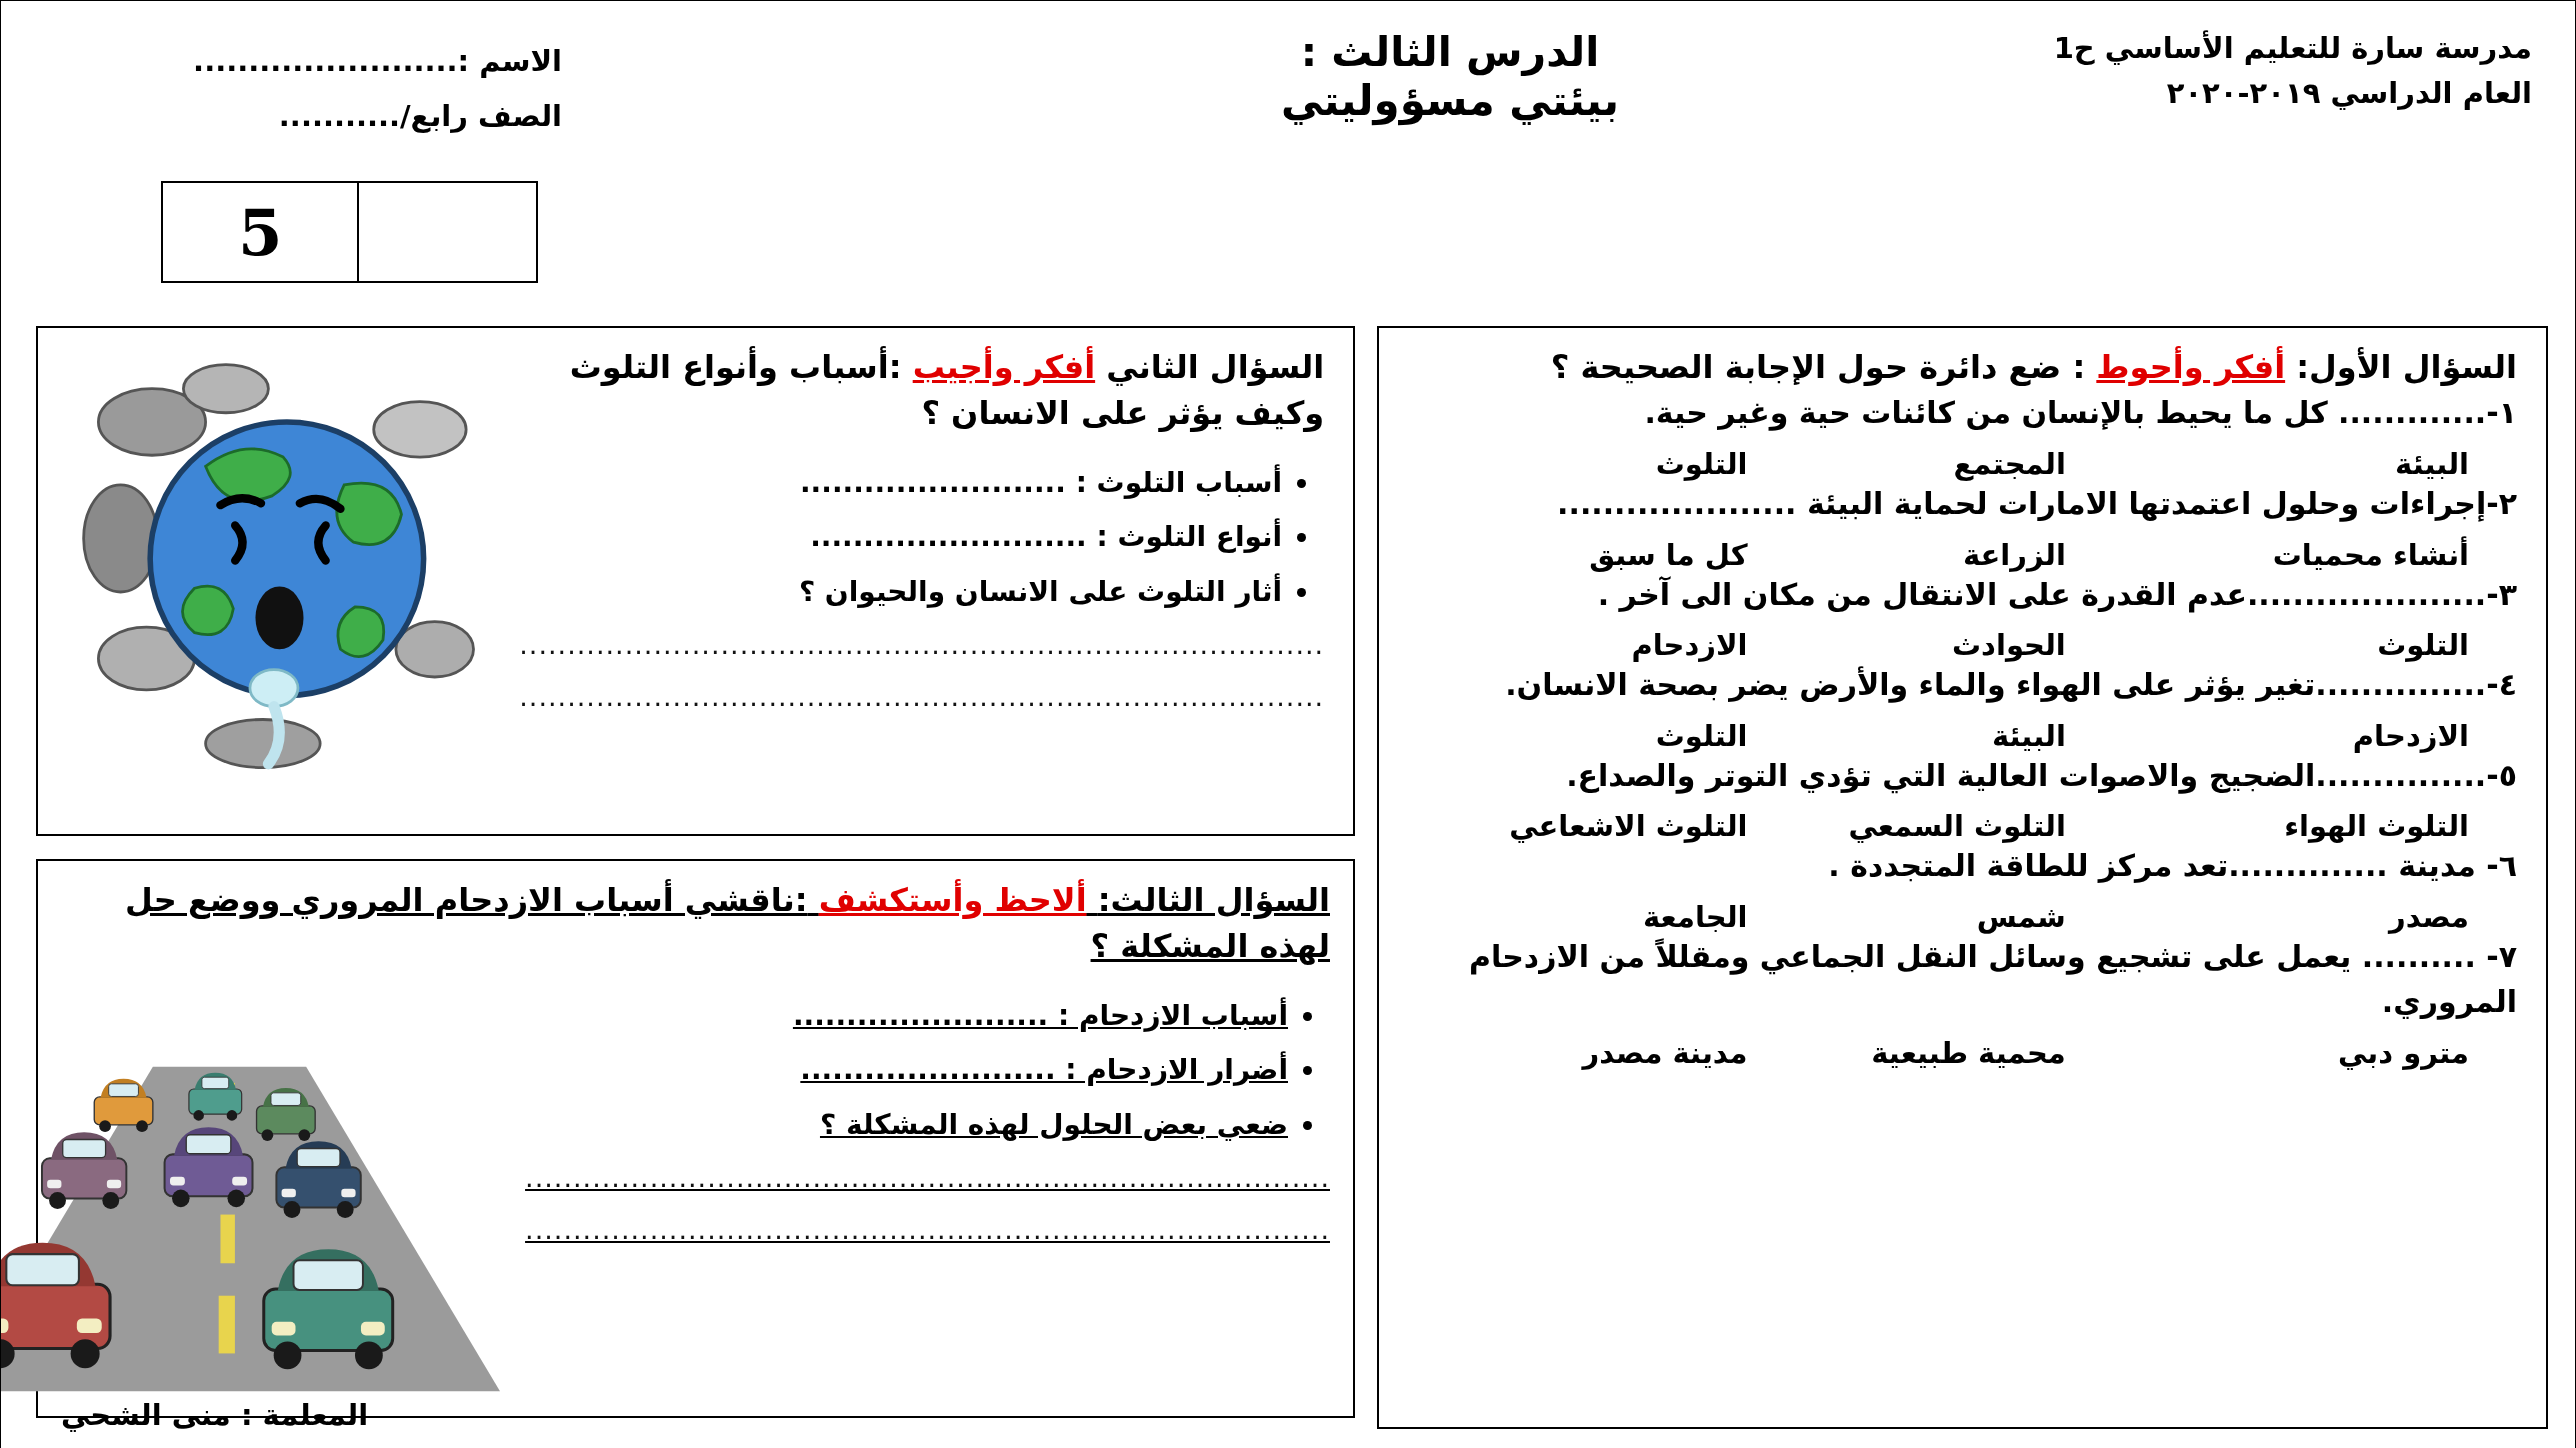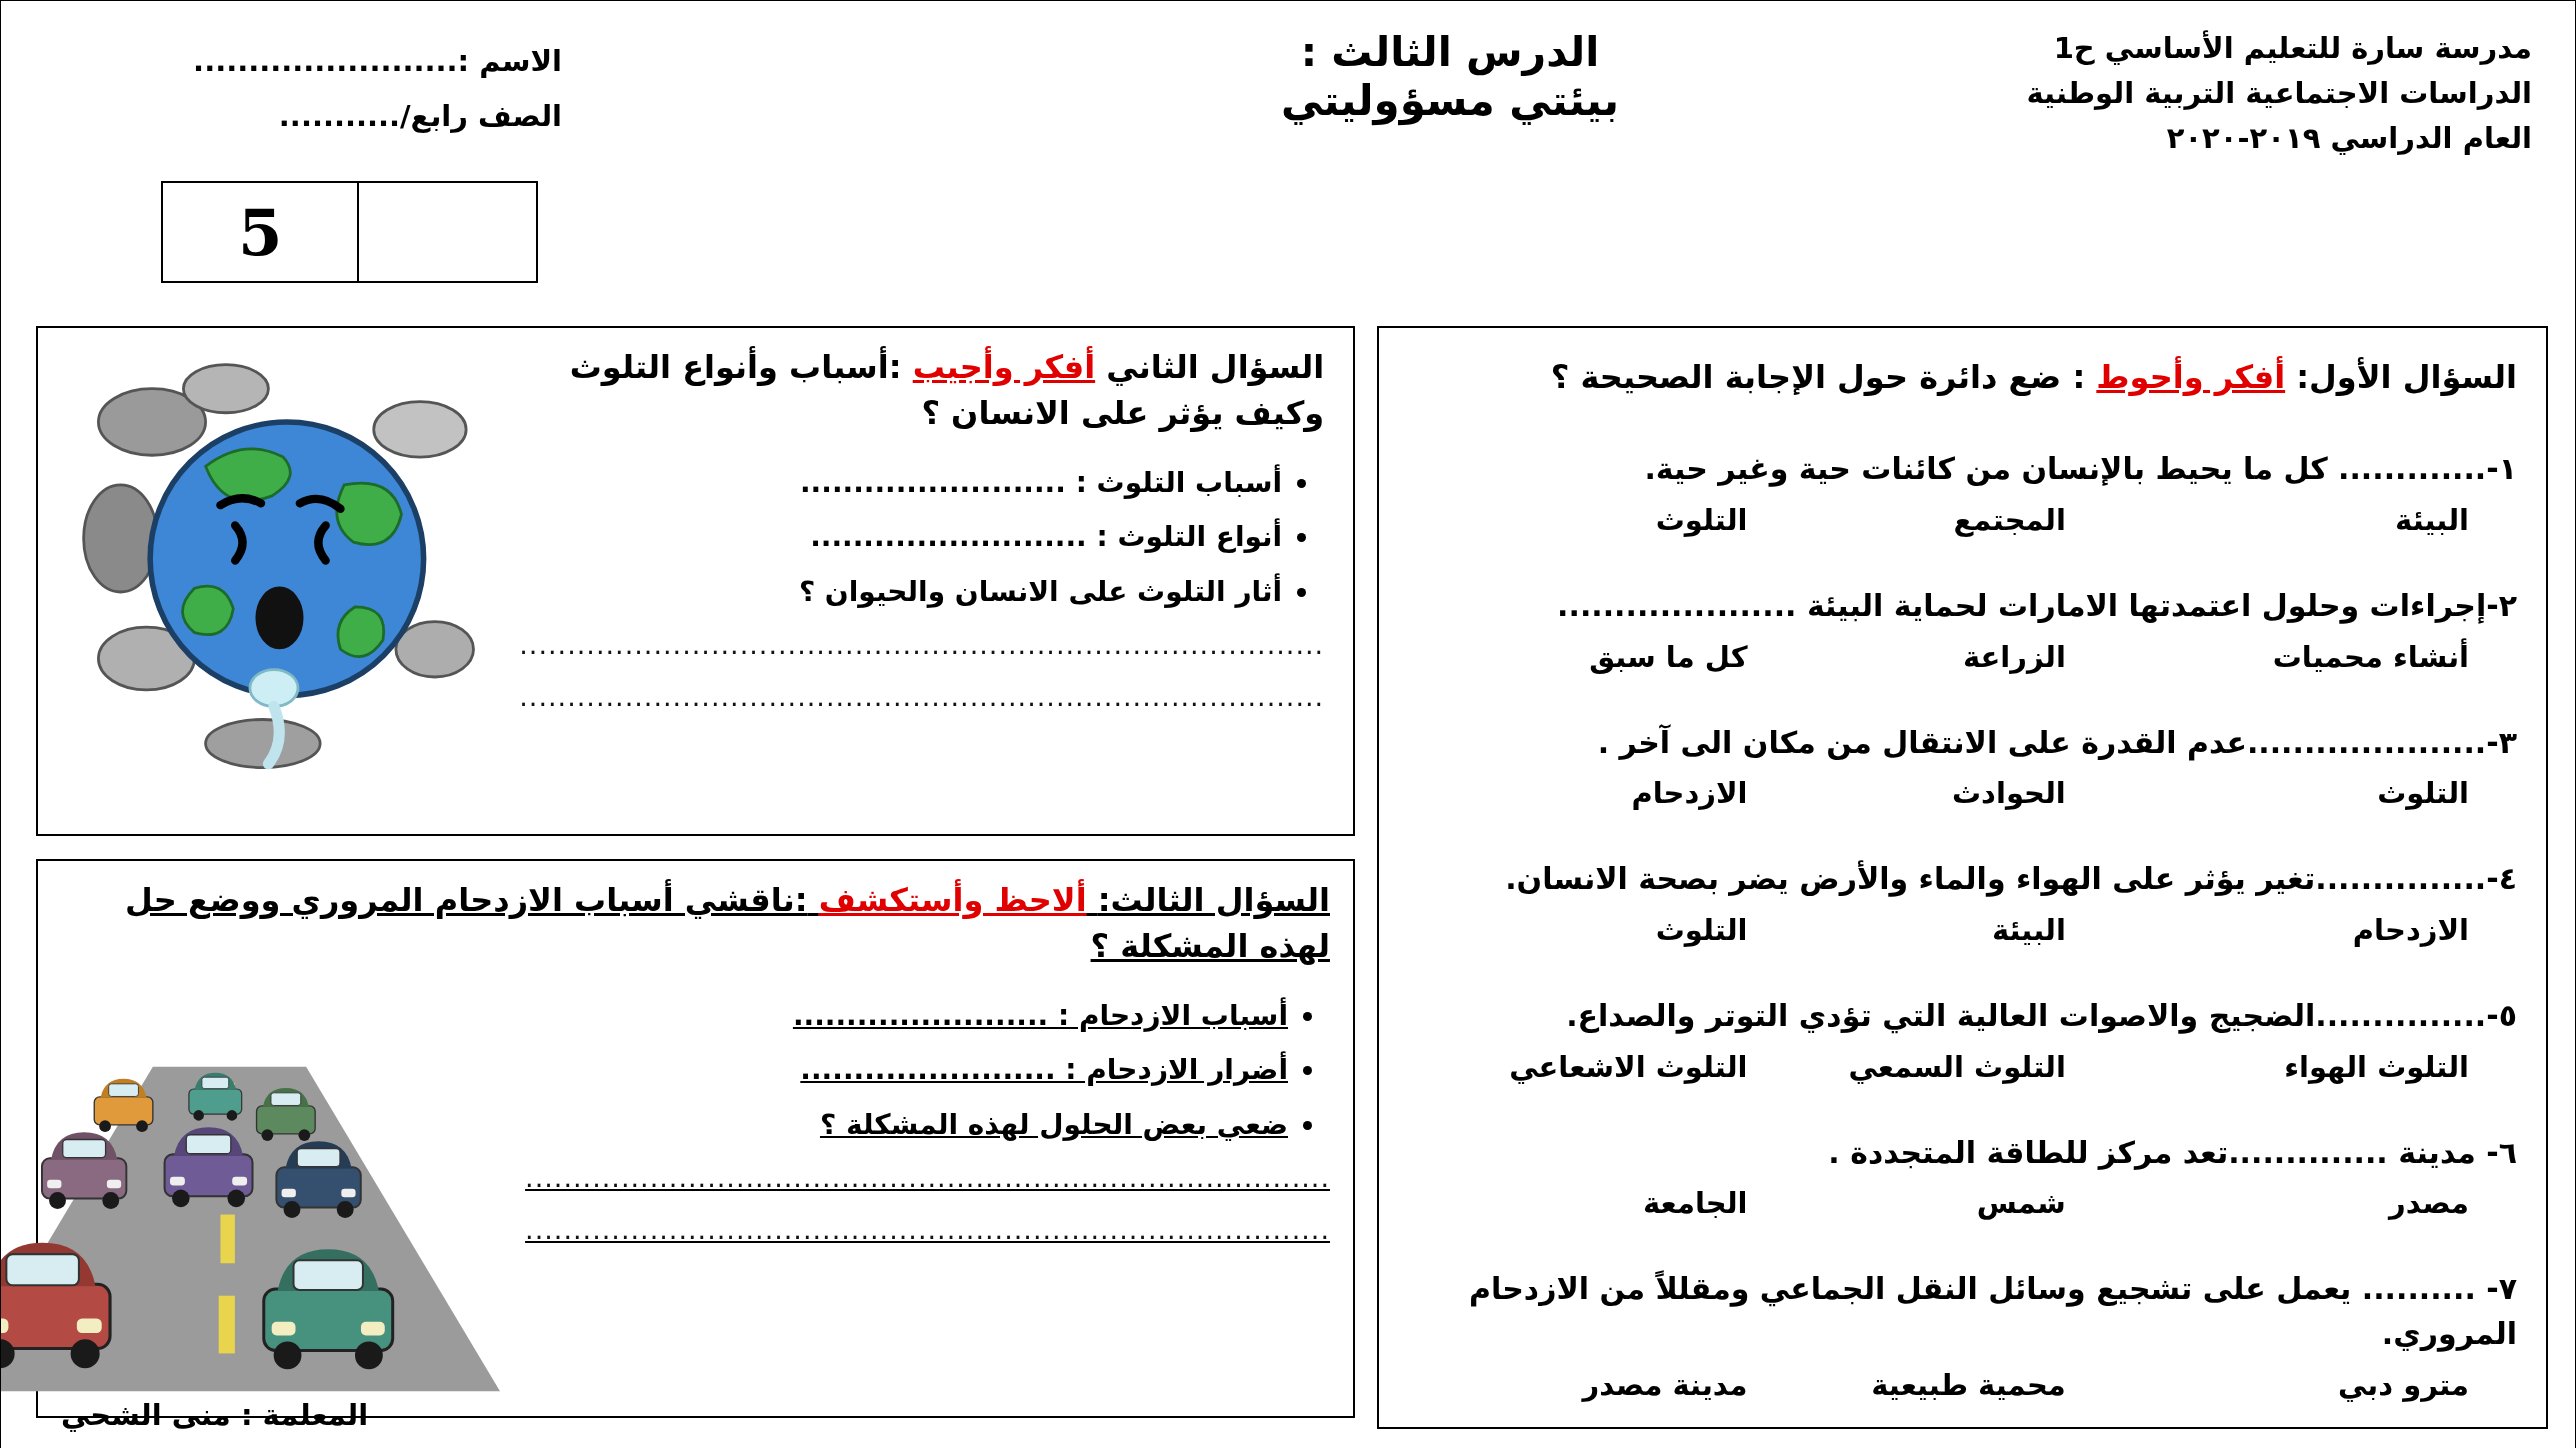--- a/index.html
+++ b/index.html
@@ -37,22 +37,22 @@
     flex:1.1; border-right:2.9px solid #000;
     display:flex; align-items:center; justify-content:center;
     font-size:64px; font-weight:700; font-family:"DejaVu Serif", serif;
   }
   .grade-cell.empty { flex:1; border-right:none; }
 
   
   .qbox { position:absolute; border:2.9px solid #000; background:#fff; }
   .q1-box {
     top:325px; right:27px; width:1171px; height:1103px;
-    padding:26px 29px 25px;
-    display:flex; flex-direction:column; justify-content:space-between;
+    padding:16px 29px 25px;
+    display:flex; flex-direction:column; justify-content:flex-start;
   }
   .q-title { font-size:32px; font-weight:700; line-height:1.45; }
   .mcq { }
   .mcq-text { font-size:30px; font-weight:700; line-height:1.5; }
   .mcq-options {
     display:grid; grid-template-columns:38% 30% 32%;
     font-size:29px; font-weight:700; margin-top:11.6px; padding-right:48px;
   }
   .mcq-options span { text-align:start; }
 
@@ -78,21 +78,20 @@
     font-size:29px; font-weight:700;
   }
 </style>
 </head>
 <body>
 
 <div class="page">
 
   <div class="school-info">
     <div>مدرسة سارة للتعليم الأساسي ح1</div>
-    <div>الدراسات الاجتماعية التربية الوطنية</div>
     <div>العام الدراسي ٢٠١٩-٢٠٢٠</div>
   </div>
 
   <div class="lesson-block">
     <div class="lesson-label">الدرس الثالث :</div>
     <div class="lesson-title">بيئتي مسؤوليتي</div>
   </div>
 
   <div class="student-block">
     <div>الاسم :........................</div>

